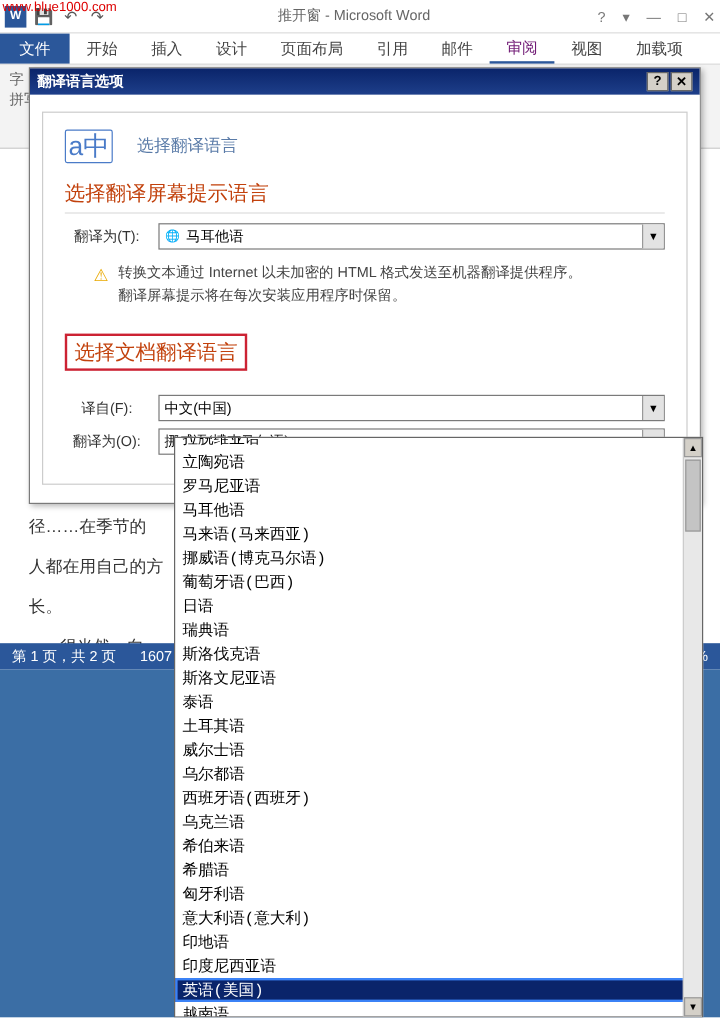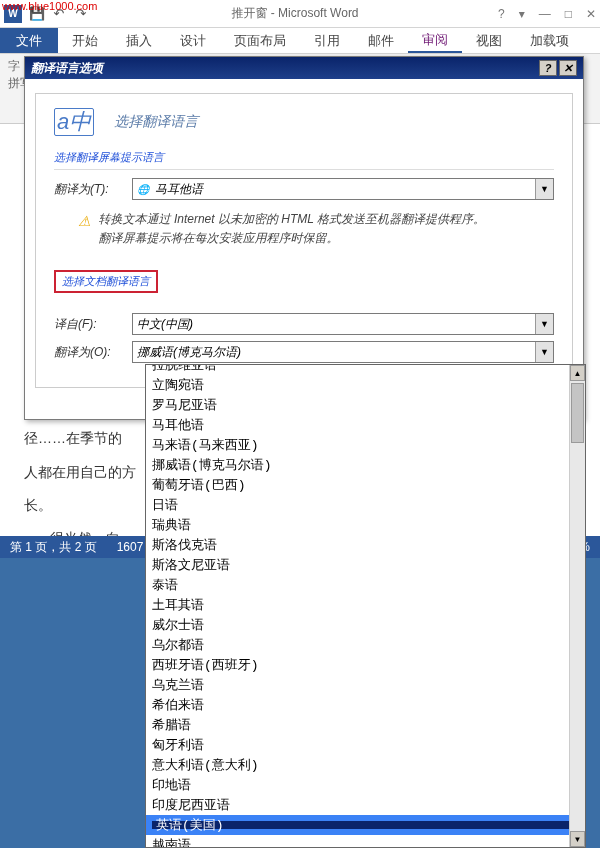--- a/index.html
+++ b/index.html
@@ -24,43 +24,43 @@
 .word-logo .w { color: #2b579a; }
 .word-logo .ord { color: #2b579a; }
 .word-logo .cn { color: #e67817; }
 .word-logo .small { position: absolute; top: -10px; right: 2px; font-size: 9px; color: #888; font-weight: normal; }
 .statusbar { position: absolute; bottom: 290px; left: 0; right: 0; height: 22px; background: #2b579a; color: #fff; display: flex; align-items: center; padding: 0 10px; font-size: 12px; }
 .statusbar .sep { margin: 0 10px; }
 .statusbar .right { margin-left: auto; }
 .blue-panel { position: absolute; bottom: 0; left: 0; right: 0; height: 290px; background: #3b6ea5; }
 
 
-.dialog { position: absolute; top: 56px; left: 24px; width: 560px; height: 364px; background: #fff; border: 1px solid #7a7a7a; box-shadow: 2px 2px 5px rgba(0,0,0,0.3); z-index: 50; font-style: italic; }
+.dialog { position: absolute; top: 56px; left: 24px; width: 560px; height: 364px; background: #fff; border: 1px solid #7a7a7a; box-shadow: 2px 2px 5px rgba(0,0,0,0.3); z-index: 50; }
 .dlg-title { height: 22px; background: linear-gradient(#0a246a, #1e3f8a); color: #fff; display: flex; align-items: center; padding: 0 6px; font-size: 12px; font-weight: bold; }
 .dlg-title .spacer { flex: 1; }
 .dlg-title .dlg-btn { width: 18px; height: 16px; background: #d4d0c8; border: 1px solid #666; color: #000; display: flex; align-items: center; justify-content: center; font-size: 11px; margin-left: 2px; cursor: pointer; font-weight: bold; }
 .dlg-body { padding: 8px 0 8px 0; background: #fff; position: relative; }
 .dlg-inner { margin: 6px 10px; border: 1px solid #ccc; padding: 14px 18px 18px 18px; background: #fff; }
 .dlg-header { display: flex; align-items: center; margin-bottom: 14px; }
 .dlg-header .hicon { font-size: 22px; color: #4a7bc8; margin-right: 20px; border: 1px solid #4a7bc8; padding: 2px 2px; border-radius: 2px; line-height: 1; }
 .dlg-header .htxt { font-size: 14px; color: #5a7ba8; }
-.section-title { color: #1d4ed8; font-size: 11px; margin: 10px 0 8px 0; border-bottom: 1px solid #ddd; padding-bottom: 4px; }
+.section-title { color: #c2410c; font-size: 17px; margin: 10px 0 8px 0; border-bottom: 1px solid #ddd; padding-bottom: 4px; }
 .section-title.boxed { border: 2px solid #c23; display: inline-block; padding: 2px 6px; border-bottom: 2px solid #c23; }
 .form-row { display: flex; align-items: center; margin: 6px 0; }
-.form-row .lbl { width: 70px; text-align: left; margin-right: 8px; color: #333; font-size: 12px; }
+.form-row .lbl { width: 70px; text-align: center; margin-right: 8px; color: #333; font-size: 12px; }
 .form-row .combo { flex: 1; height: 22px; border: 1px solid #7a7a7a; background: #fff; display: flex; align-items: center; padding: 0 4px; font-size: 12px; position: relative; }
 .form-row .combo .cicon { width: 14px; height: 14px; margin-right: 4px; display: flex; align-items: center; justify-content: center; color: #4a7bc8; font-size: 10px; }
 .form-row .combo .arrow { position: absolute; right: 0; top: 0; width: 18px; height: 100%; background: #e3e3e3; border-left: 1px solid #999; display: flex; align-items: center; justify-content: center; font-size: 9px; }
 .warning-row { display: flex; margin: 10px 0 4px 24px; font-size: 12px; color: #444; line-height: 1.6; }
 .warning-row .warn-icon { color: #e9a900; margin-right: 8px; font-size: 14px; }
 
 
 .dropdown { position: absolute; top: 364px; left: 145px; width: 441px; background: #fff; border: 1px solid #666; z-index: 60; max-height: 484px; overflow: hidden; }
 .dropdown .item { padding: 2px 6px; font-size: 13px; color: #000; cursor: pointer; height: 20px; display: flex; align-items: center; font-family: Liberation Mono, monospace; }
-.dropdown .item.selected { background: #0a246a; color: #fff; border: 6px solid #3b82f6; padding: 0 4px; }
+.dropdown .item.selected { background: #0a246a; color: #fff; border: 2px solid #3b82f6; padding: 0 4px; }
 .dropdown .scrollbar { position: absolute; right: 0; top: 0; width: 16px; height: 100%; background: #e8e8e8; border-left: 1px solid #ccc; }
 .dropdown .scrollbar .sbtn { height: 16px; background: #d4d0c8; border: 1px solid #999; display: flex; align-items: center; justify-content: center; font-size: 8px; }
 .dropdown .scrollbar .thumb { position: absolute; left: 1px; right: 1px; top: 18px; height: 60px; background: #c4c4c4; border: 1px solid #999; }
 .ruler-edge { position: absolute; right: 38px; top: 400px; width: 22px; height: 18px; border: 1px solid #888; background: #d4d0c8; z-index: 55; display:flex; align-items:center; justify-content:center; font-size:9px; }
 </style>
 </head>
 <body>
 
 <div class="watermark-url">www.blue1000.com</div>
 

